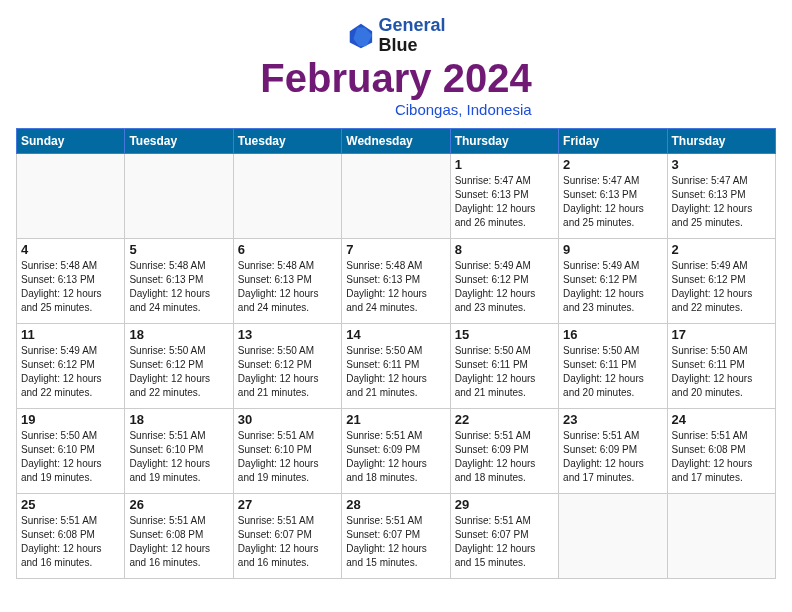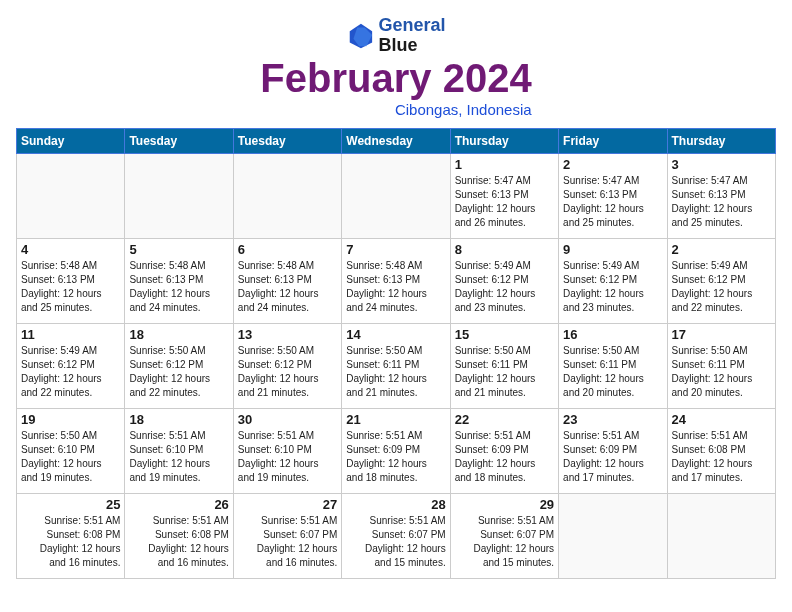--- a/index.html
+++ b/index.html
@@ -80,21 +80,20 @@
       display: block;
       margin-bottom: 2px;
     }
     .day-info {
       color: #222;
       font-size: 10px;
       line-height: 1.4;
     }
     .last-row td {
       border-bottom: 1px solid #ccc;
-      text-align: right;
     }
   </style>
 </head>
 <body>
 
 <div class="header">
   <div class="logo">
     <svg class="logo-icon" viewBox="0 0 30 30">
       <polygon points="16,2 28,10 28,22 16,28 4,22 4,10" fill="#2255cc"></polygon>
       <polygon points="20,6 28,14 22,26 14,26 8,18 12,6" fill="#4488ee" opacity="0.6"></polygon>

